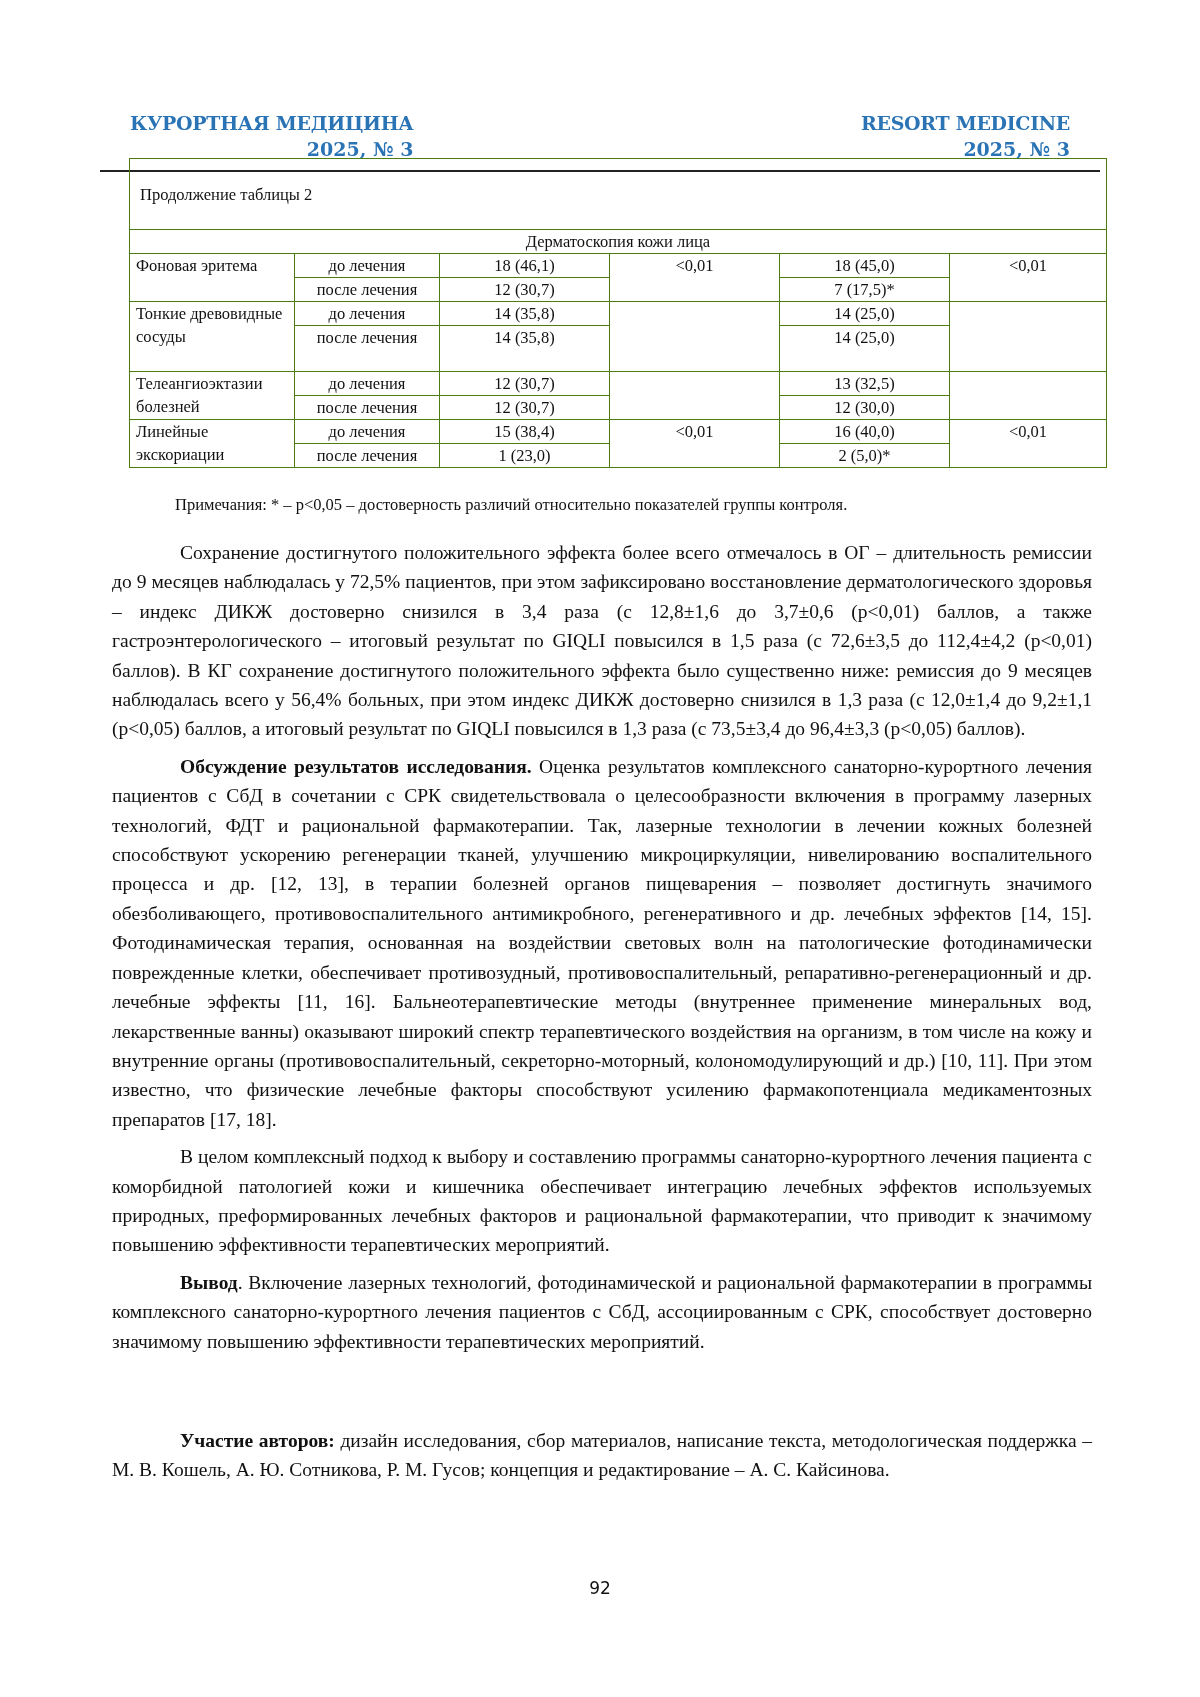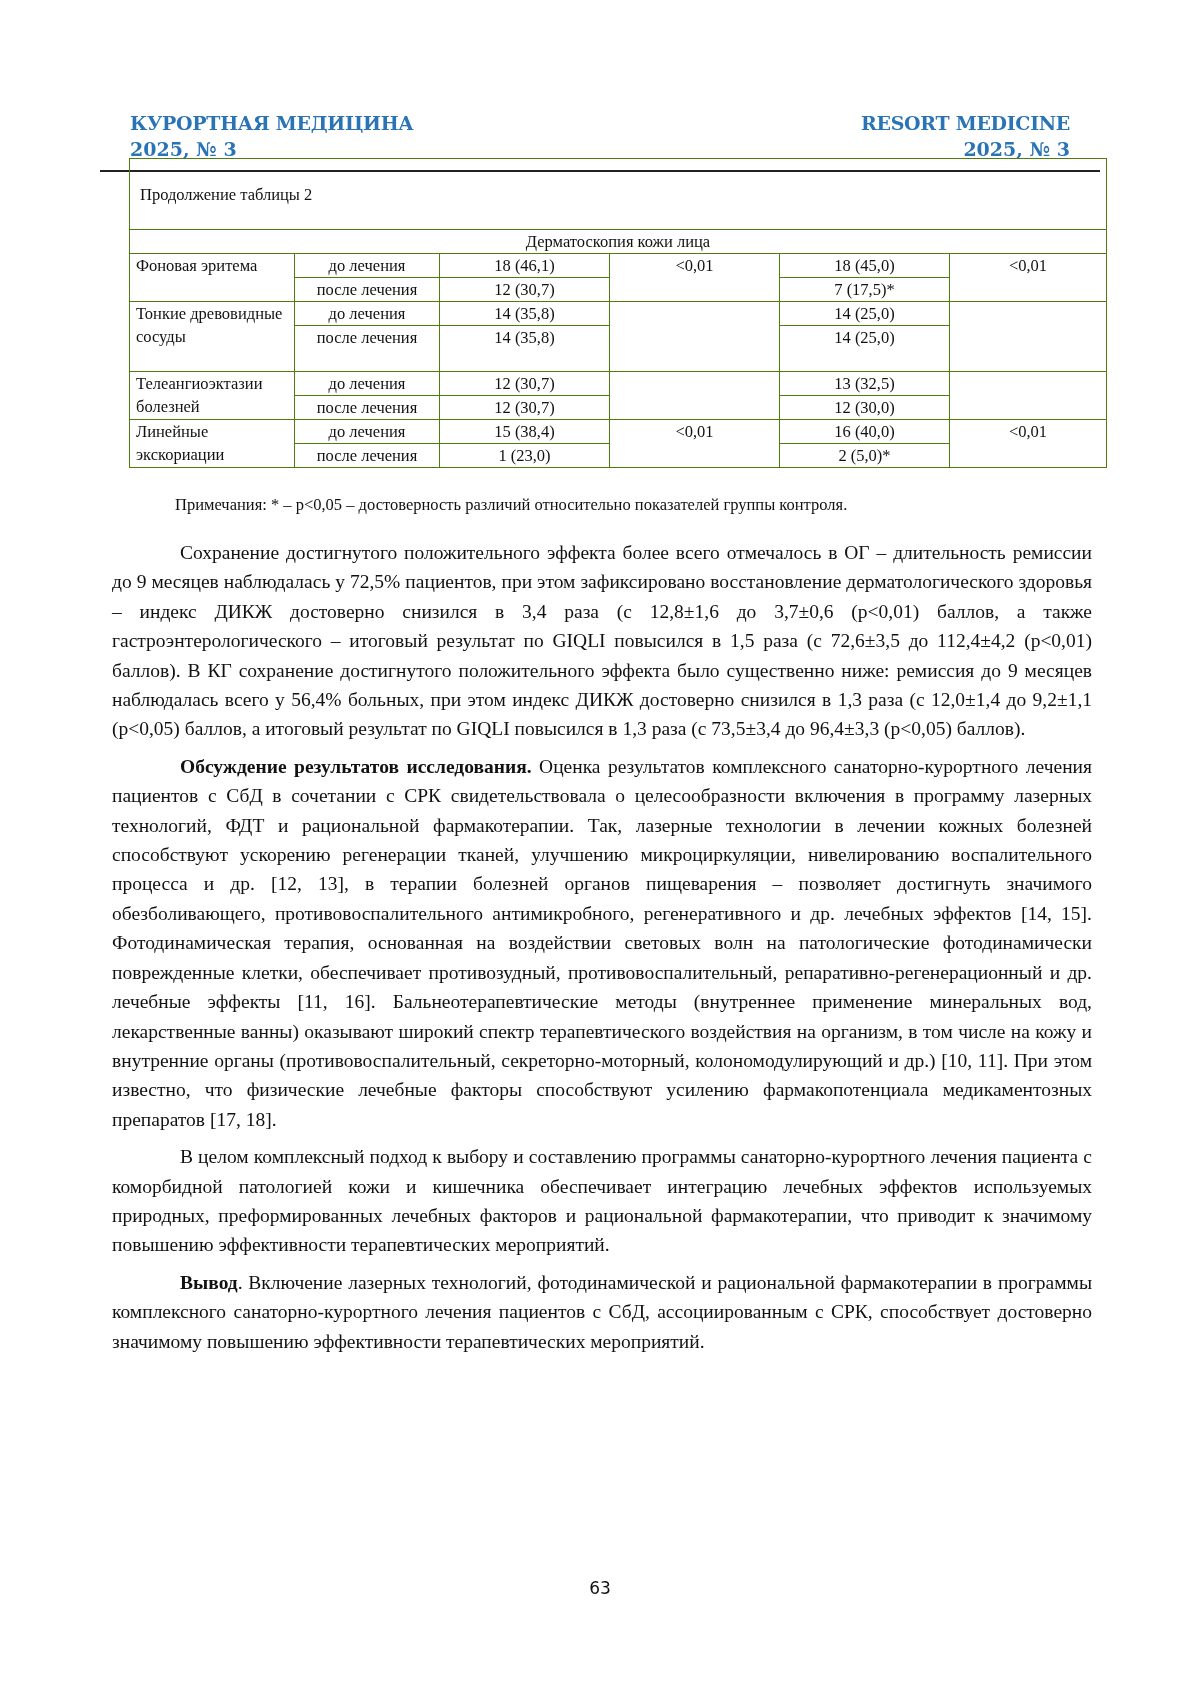--- a/index.html
+++ b/index.html
@@ -4,21 +4,21 @@
   <style>
     html, body { margin: 0; padding: 0; background: #ffffff; }
     body { width: 1200px; height: 1697px; position: relative; overflow: hidden; color: #111; }
     .page { position: absolute; left: 0; top: 0; width: 1200px; height: 1697px; }
 
     .header { position: absolute; left: 100px; top: 70px; width: 1000px; height: 62px; margin-top: 40px; }
     .hdr-left, .hdr-right { position: absolute; top: 0; font-family: "DejaVu Serif", serif; color: #2a73b5; font-weight: bold; }
     .hdr-left { left: 30px; text-align: left; }
     .hdr-right { right: 30px; text-align: right; }
     .hdr-title { font-size: 19px; letter-spacing: -0.3px; line-height: 26px; }
-    .hdr-issue { font-size: 19px; line-height: 26px; }
+    .hdr-issue { font-size: 19px; line-height: 26px; text-align: right; }
     .hdr-rule { position: absolute; left: 0; right: 0; top: 60px; height: 0; border-top: 2px solid #222; }
 
     .tbl-wrap { position: absolute; left: 129px; top: 158px; width: 977px; }
     table.data { border-collapse: collapse; width: 977px; font-family: "Liberation Serif", serif; font-size: 16.5px; line-height: 23px; table-layout: fixed; }
     table.data td { border: 1px solid #4d7c0f; padding: 0 6px; vertical-align: top; }
     table.data td.c { text-align: center; }
     .caption-cell { height: 70px; vertical-align: middle !important; padding-left: 10px !important; }
     .section-cell { text-align: center; height: 22px; }
 
     .note { position: absolute; left: 175px; top: 472px; font-family: "Liberation Serif", serif; font-size: 16.5px; margin-top: 23px; }
@@ -125,15 +125,18 @@
 
   <div class="note">Примечания: * – p&lt;0,05 – достоверность различий относительно показателей группы контроля.</div>
 
   <div class="body-text" style="top:530px;">
     <p>Сохранение достигнутого положительного эффекта более всего отмечалось в ОГ – длительность ремиссии до 9 месяцев наблюдалась у 72,5% пациентов, при этом зафиксировано восстановление дерматологического здоровья – индекс ДИКЖ достоверно снизился в 3,4 раза (с 12,8±1,6 до 3,7±0,6 (p&lt;0,01) баллов, а также гастроэнтерологического – итоговый результат по GIQLI повысился в 1,5 раза (с 72,6±3,5 до 112,4±4,2 (p&lt;0,01) баллов). В КГ сохранение достигнутого положительного эффекта было существенно ниже: ремиссия до 9 месяцев наблюдалась всего у 56,4% больных, при этом индекс ДИКЖ достоверно снизился в 1,3 раза (с 12,0±1,4 до 9,2±1,1 (p&lt;0,05) баллов, а итоговый результат по GIQLI повысился в 1,3 раза (с 73,5±3,4 до 96,4±3,3 (p&lt;0,05) баллов).</p>
     <p><b>Обсуждение результатов исследования.</b><span> Оценка результатов комплексного санаторно-курортного лечения пациентов с СбД в сочетании с СРК свидетельствовала о целесообразности включения в программу лазерных технологий, ФДТ и рациональной фармакотерапии. Так, лазерные технологии в лечении кожных болезней способствуют ускорению регенерации тканей, улучшению микроциркуляции, нивелированию воспалительного процесса и др. [12, 13], в терапии болезней органов пищеварения – позволяет достигнуть значимого обезболивающего, противовоспалительного антимикробного, регенеративного и др. лечебных эффектов [14, 15]. Фотодинамическая терапия, основанная на воздействии световых волн на патологические фотодинамически поврежденные клетки, обеспечивает противозудный, противовоспалительный, репаративно-регенерационный и др. лечебные эффекты [11, 16]. Бальнеотерапевтические методы (внутреннее применение минеральных вод, лекарственные ванны) оказывают широкий спектр терапевтического воздействия на организм, в том числе на кожу и внутренние органы (противовоспалительный, секреторно-моторный, колономодулирующий и др.) [10, 11]. При этом известно, что физические лечебные факторы способствуют усилению фармакопотенциала медикаментозных препаратов [17, 18].</span></p>
     <p>В целом комплексный подход к выбору и составлению программы санаторно-курортного лечения пациента с коморбидной патологией кожи и кишечника обеспечивает интеграцию лечебных эффектов используемых природных, преформированных лечебных факторов и рациональной фармакотерапии, что приводит к значимому повышению эффективности терапевтических мероприятий.</p>
     <p><b>Вывод</b><span>. Включение лазерных технологий, фотодинамической и рациональной фармакотерапии в программы комплексного санаторно-курортного лечения пациентов с СбД, ассоциированным с СРК, способствует достоверно значимому повышению эффективности терапевтических мероприятий.</span></p>
   </div>
 
+  <div class="body-text" style="top:1418px;">
+    <p><b>Участие авторов:</b><span> дизайн исследования, сбор материалов, написание текста, методологическая поддержка – М. В. Кошель, А. Ю. Сотникова, Р. М. Гусов; концепция и редактирование – А. С. Кайсинова.</span></p>
+  </div>
 
-  <div class="page-num">63</div>
+  <div class="page-num">92</div>
 </div>
 
 </body></html>

